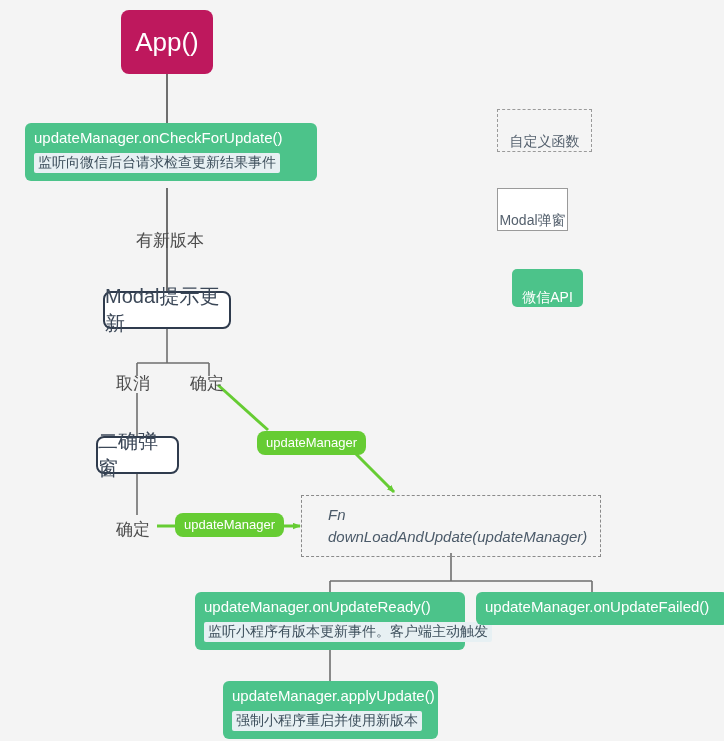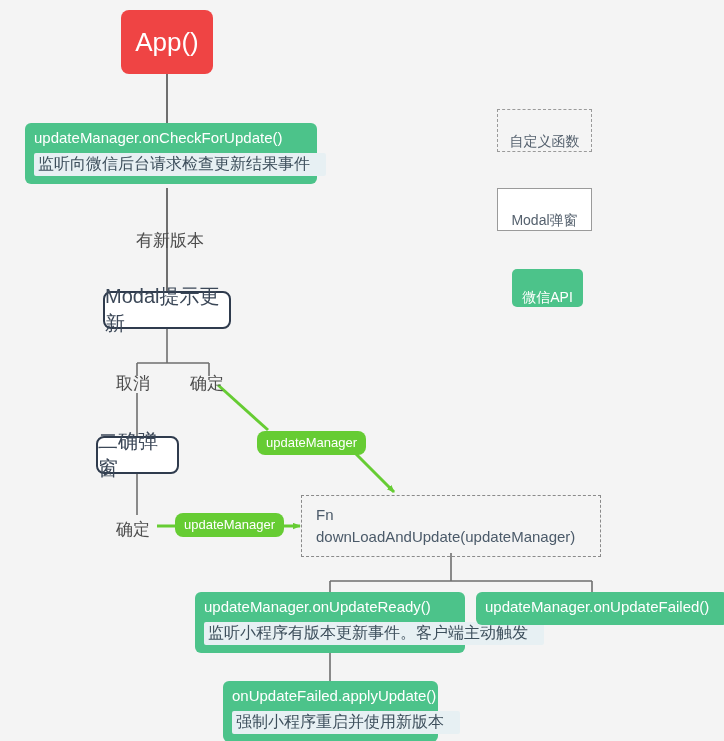--- a/index.html
+++ b/index.html
@@ -44,29 +44,29 @@
   .api .title {
     font-size: 15px;
     color: #ffffff;
     white-space: nowrap;
   }
   .api .chip {
     display: inline-block;
     margin-top: 5px;
     background: #e7f0f3;
     color: #3d4f5c;
-    font-size: 16px;
-    padding: 1px 16px 2px 4px;
+    font-size: 14px;
+    padding: 1px 4px 2px 4px;
     border-radius: 2px;
     white-space: nowrap;
   }
 
   
   .app-node {
-    background: #ef4444;
+    background: #be185d;
     border-radius: 8px;
     color: #ffffff;
     display: flex;
     align-items: center;
     justify-content: center;
     font-size: 26px;
   }
 
   
   .modal-node {
@@ -80,21 +80,22 @@
     font-size: 20px;
   }
 
   
   .fn-node {
     background: transparent;
     border: 1px dashed #8a8a8a;
     color: #4b5a69;
     font-size: 15px;
     line-height: 1.45;
-    padding: 8px 14px;
+    padding: 8px 26px;
+    font-style: italic;
   }
 
   
   .edge-label {
     position: absolute;
     font-size: 17px;
     color: #4d4d4d;
     white-space: nowrap;
   }
 
@@ -219,29 +220,29 @@
   <div class="node api" style="left:195px; top:592px; width:270px;">
     <div class="title">updateManager.onUpdateReady()</div>
     <div class="chip">监听小程序有版本更新事件。客户端主动触发</div>
   </div>
 
   <div class="node api" style="left:476px; top:592px; width:252px;">
     <div class="title">updateManager.onUpdateFailed()</div>
   </div>
 
   <div class="node api" style="left:223px; top:681px; width:215px;">
-    <div class="title">onUpdateFailed.applyUpdate()</div>
+    <div class="title">updateManager.applyUpdate()</div>
     <div class="chip">强制小程序重启并使用新版本</div>
   </div>
 
   <div class="legend-item legend-dashed" style="left:497px; top:109px; width:95px; height:43px;">
     <span>自定义函数</span>
   </div>
 
-  <div class="legend-item legend-solid" style="left:497px; top:188px; width:95px; height:43px;">
+  <div class="legend-item legend-solid" style="left:497px; top:188px; width:71px; height:43px;">
     <span>Modal弹窗</span>
   </div>
 
   <div class="legend-item legend-green" style="left:512px; top:269px; width:71px; height:38px;">
     <span>微信API</span>
   </div>
 
 </div>
 
 </body></html>

